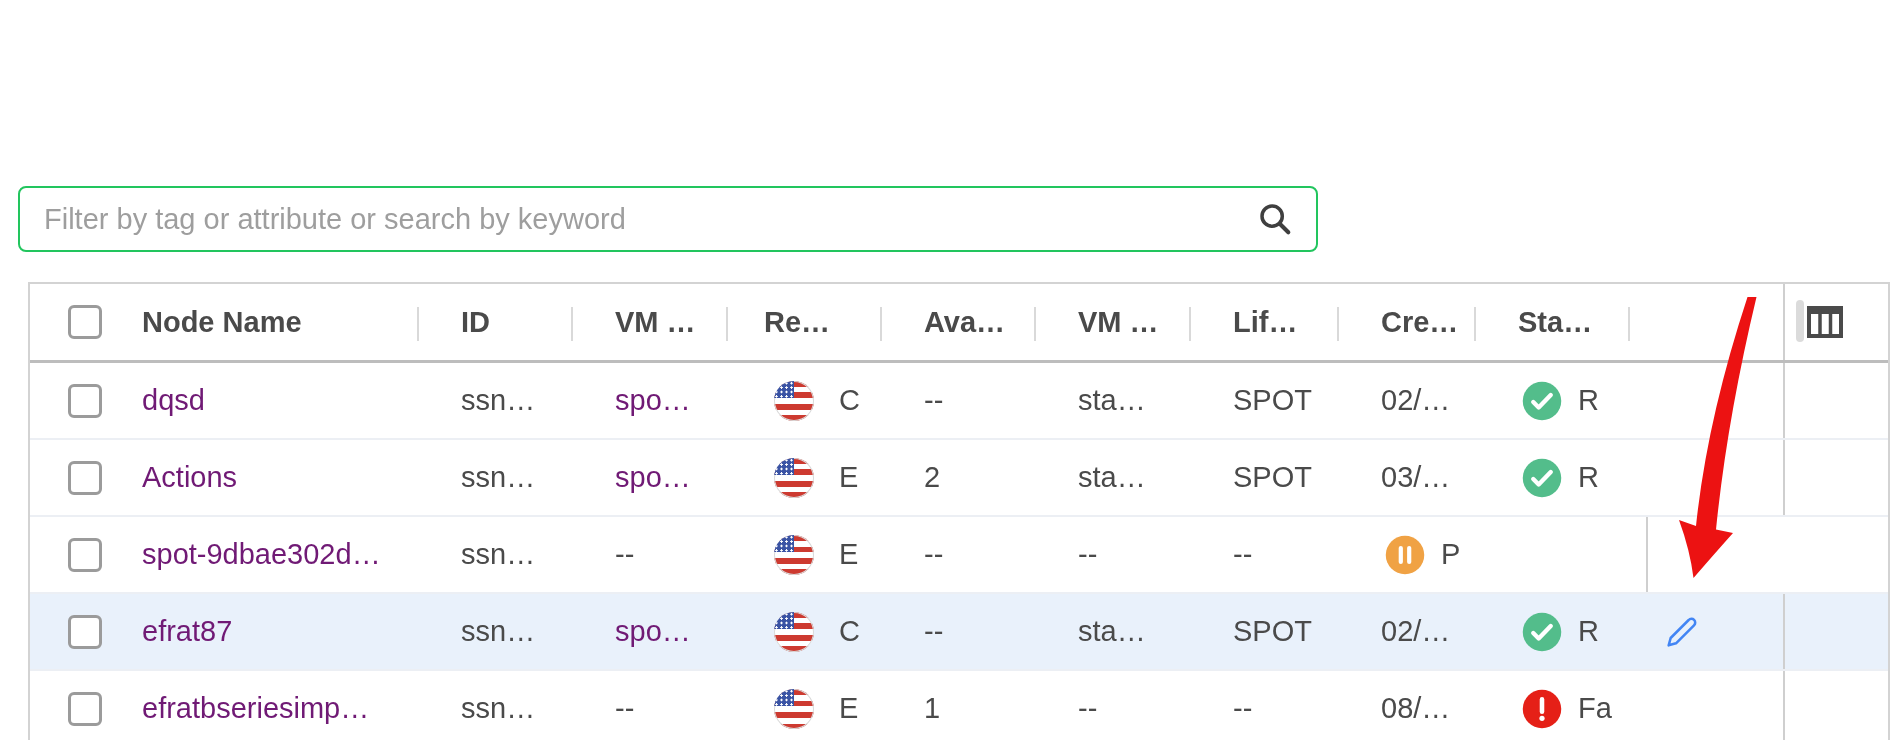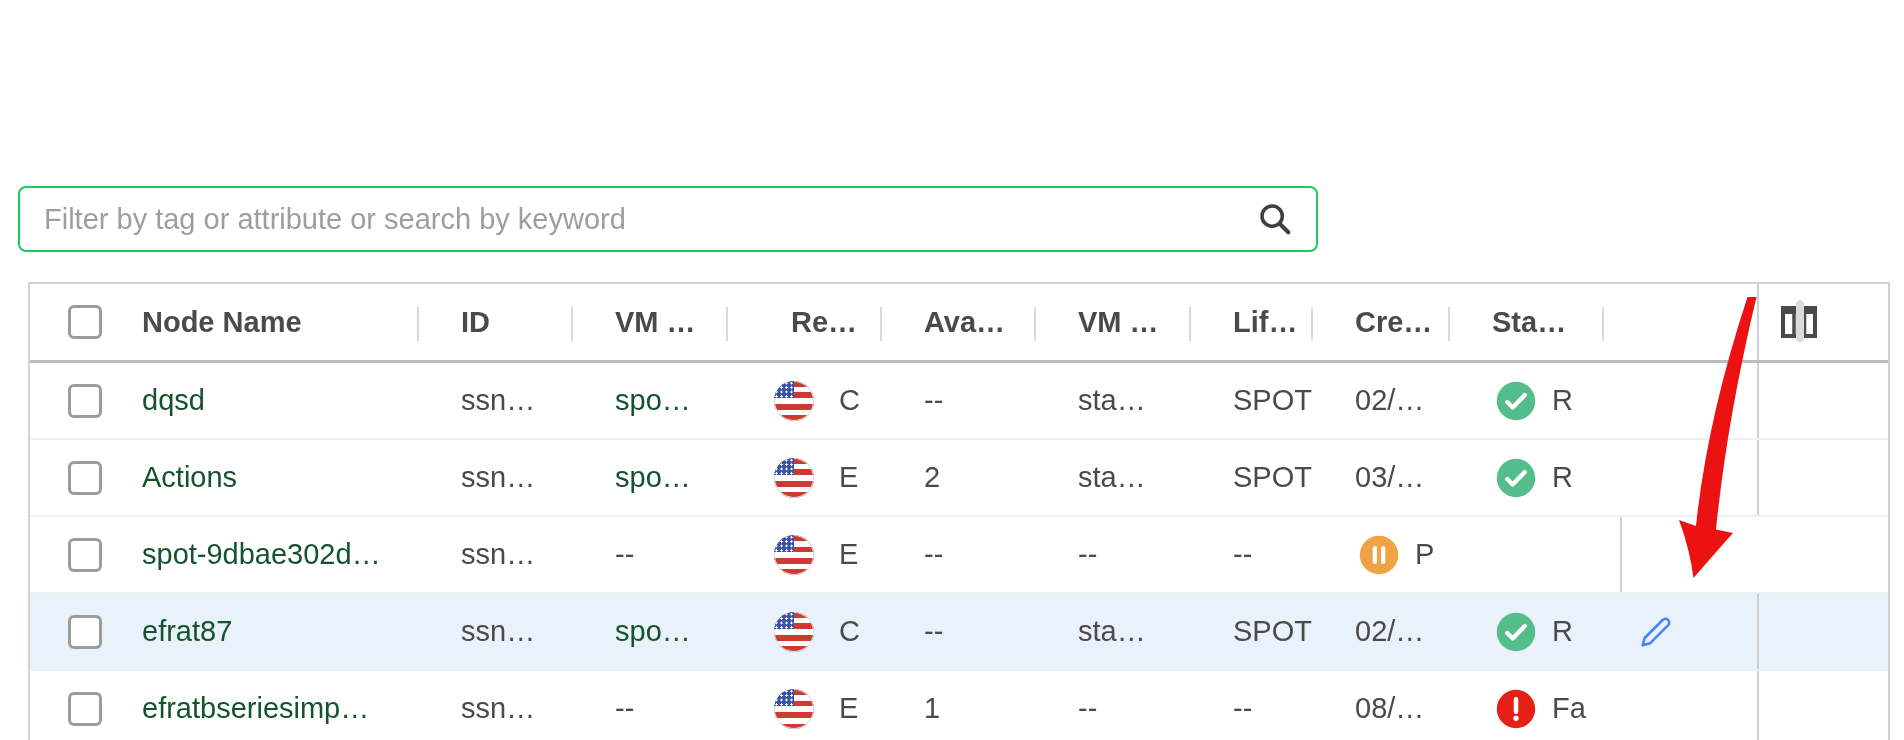--- a/index.html
+++ b/index.html
@@ -41,26 +41,26 @@
     border:2px solid #d3d3d3; border-bottom:none; overflow:hidden; background:#fff; }
   .thead { display:flex; height:79px; align-items:center; border-bottom:3px solid #bdbdbd; }
   .th { font-size:29px; font-weight:700; color:#4a4a4a; position:relative; height:100%;
     display:flex; align-items:center; padding-left:42px; cursor:pointer; }
   .th.sep::after { content:""; position:absolute; right:0; top:23px; height:34px; width:2px; background:#d9d9d9; }
 
   .tr { display:flex; height:77px; align-items:center; border-bottom:2px solid #eceff4; }
   .tr.selected { background:#e9f1fb; }
   .td { height:100%; display:flex; align-items:center; padding-left:42px; overflow:hidden; }
   .txt { font-size:29px; color:#4a4a4a; white-space:nowrap; }
-  .link { font-size:29px; color:#14532d; text-decoration:none; white-space:nowrap; cursor:pointer; }
+  .link { font-size:29px; color:#701a75; text-decoration:none; white-space:nowrap; cursor:pointer; }
 
   
   .c0{width:112px; padding-left:38px;} .c1{width:277px; padding-left:0;}
   .c2{width:154px;} .c3{width:155px;} .c4{width:154px; padding-left:46px;}
-  .c5{width:154px;} .c6{width:155px;} .c7{width:122px;} .c8{width:137px;}
+  .c5{width:154px;} .c6{width:155px;} .c7{width:148px;} .c8{width:137px;}
   .c9{width:154px; padding-left:45px;} .c10{width:153px; padding-left:36px;}
   .c11{width:81px; border-left:2px solid #cfcfcf; padding-left:0; justify-content:center;}
 
   .checkbox { width:34px; height:34px; border:3px solid #9b9b9b; border-radius:6px; background:#fff; cursor:pointer; flex:none; }
 
   
   .flag { width:40px; height:40px; border-radius:50%; overflow:hidden; position:relative; flex:none;
     background:repeating-linear-gradient(#cd3a30 0 5.8px, #ffffff 5.8px 11.5px);
     box-shadow:inset 0 0 0 1px #d9d9d9; margin-right:25px; }
   .flag::before { content:""; position:absolute; left:0; top:0; width:20px; height:17.3px; background-color:#3a53a4;
@@ -92,21 +92,21 @@
 
   <div class="table">
 
     <div class="thead">
       <div class="th c0" style="padding-left:38px;">
         <span class="checkbox"></span>
       </div>
       <div class="th c1 sep">Node Name</div>
       <div class="th c2 sep">ID</div>
       <div class="th c3 sep">VM …</div>
-      <div class="th c4 sep" style="padding-left:63px;">Re…</div>
+      <div class="th c4 sep" style="padding-left:36px;">Re…</div>
       <div class="th c5 sep">Ava…</div>
       <div class="th c6 sep">VM …</div>
       <div class="th c7 sep">Lif…</div>
       <div class="th c8 sep">Cre…</div>
       <div class="th c9 sep" style="padding-left:42px;">Sta…</div>
       <div class="th c10"></div>
       <div class="th c11" style="padding-left:0;">
         <svg width="36" height="32" viewBox="0 0 36 32" style="cursor:pointer;">
           <rect x="2" y="2" width="32" height="28" fill="none" stroke="#4a4a4a" stroke-width="4"></rect>
           <rect x="2" y="2" width="32" height="6" fill="#4a4a4a"></rect>

